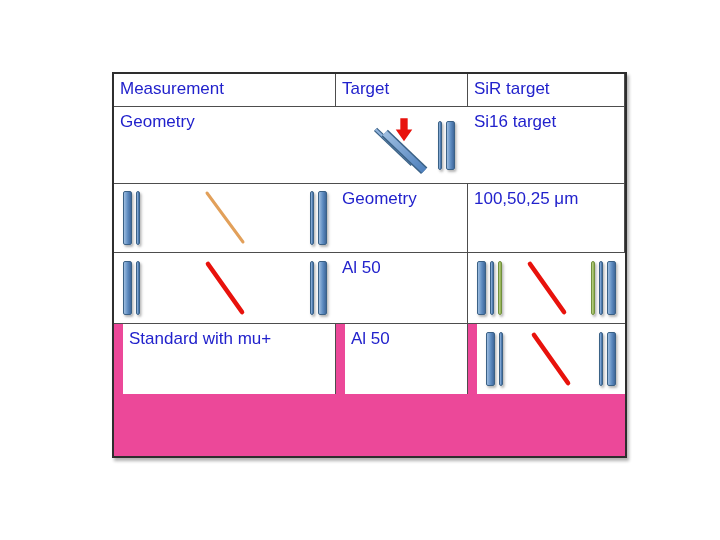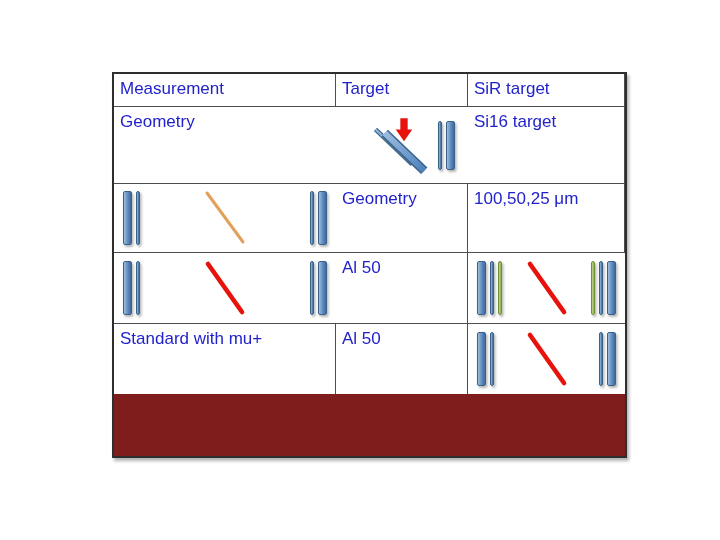--- a/index.html
+++ b/index.html
@@ -5,36 +5,36 @@
   html,body{margin:0;padding:0;}
   body{width:720px;height:540px;background:#fff;font-family:"Liberation Sans",sans-serif;}
   .slide{position:relative;width:720px;height:540px;background:#ffffff;overflow:hidden;}
 
   .tbl{
     position:absolute;left:112px;top:72px;
     display:grid;
     grid-template-columns:222px 132px 157px;
     grid-template-rows:33px 77px 69px 71px 70px 62px;
     border:2px solid #2e2e2e;
-    background:#7f1d1d;
+    background:#ec4899;
     box-shadow:2px 3px 3px rgba(0,0,0,0.30);
   }
   .cell{
     border-right:1px solid #4d4d4d;
     border-bottom:1px solid #4d4d4d;
     color:#2222CC;
     font-size:17px;
     line-height:1.3;
     padding:4px 6px;
     box-sizing:border-box;
     overflow:hidden;
     background:#fff;
   }
   .cell.last-col{border-right:none;}
-  .cell.last-row{border-bottom:none;}
+  .cell.last-row{border-bottom:none;margin-left:9px;}
 
   .geo{display:flex;align-items:center;justify-content:space-between;padding:4px 9px;}
   .geo1{padding:2px 13px 2px 34px;}
 
   .bargroup{display:flex;align-items:center;gap:4px;}
 
   .bar{height:54px;border-radius:2px;box-shadow:1.5px 2px 2.5px rgba(70,70,70,0.40);box-sizing:border-box;}
   .bar.blue{background:linear-gradient(90deg,#9DBDE0 0%,#5D8BC0 55%,#40689B 100%);border:1px solid #3A6186;}
   .bar.green{background:linear-gradient(90deg,#BBD28B 0%,#8FAE4E 100%);border:1px solid #71903C;}
   .bar.thick{width:9px;}

